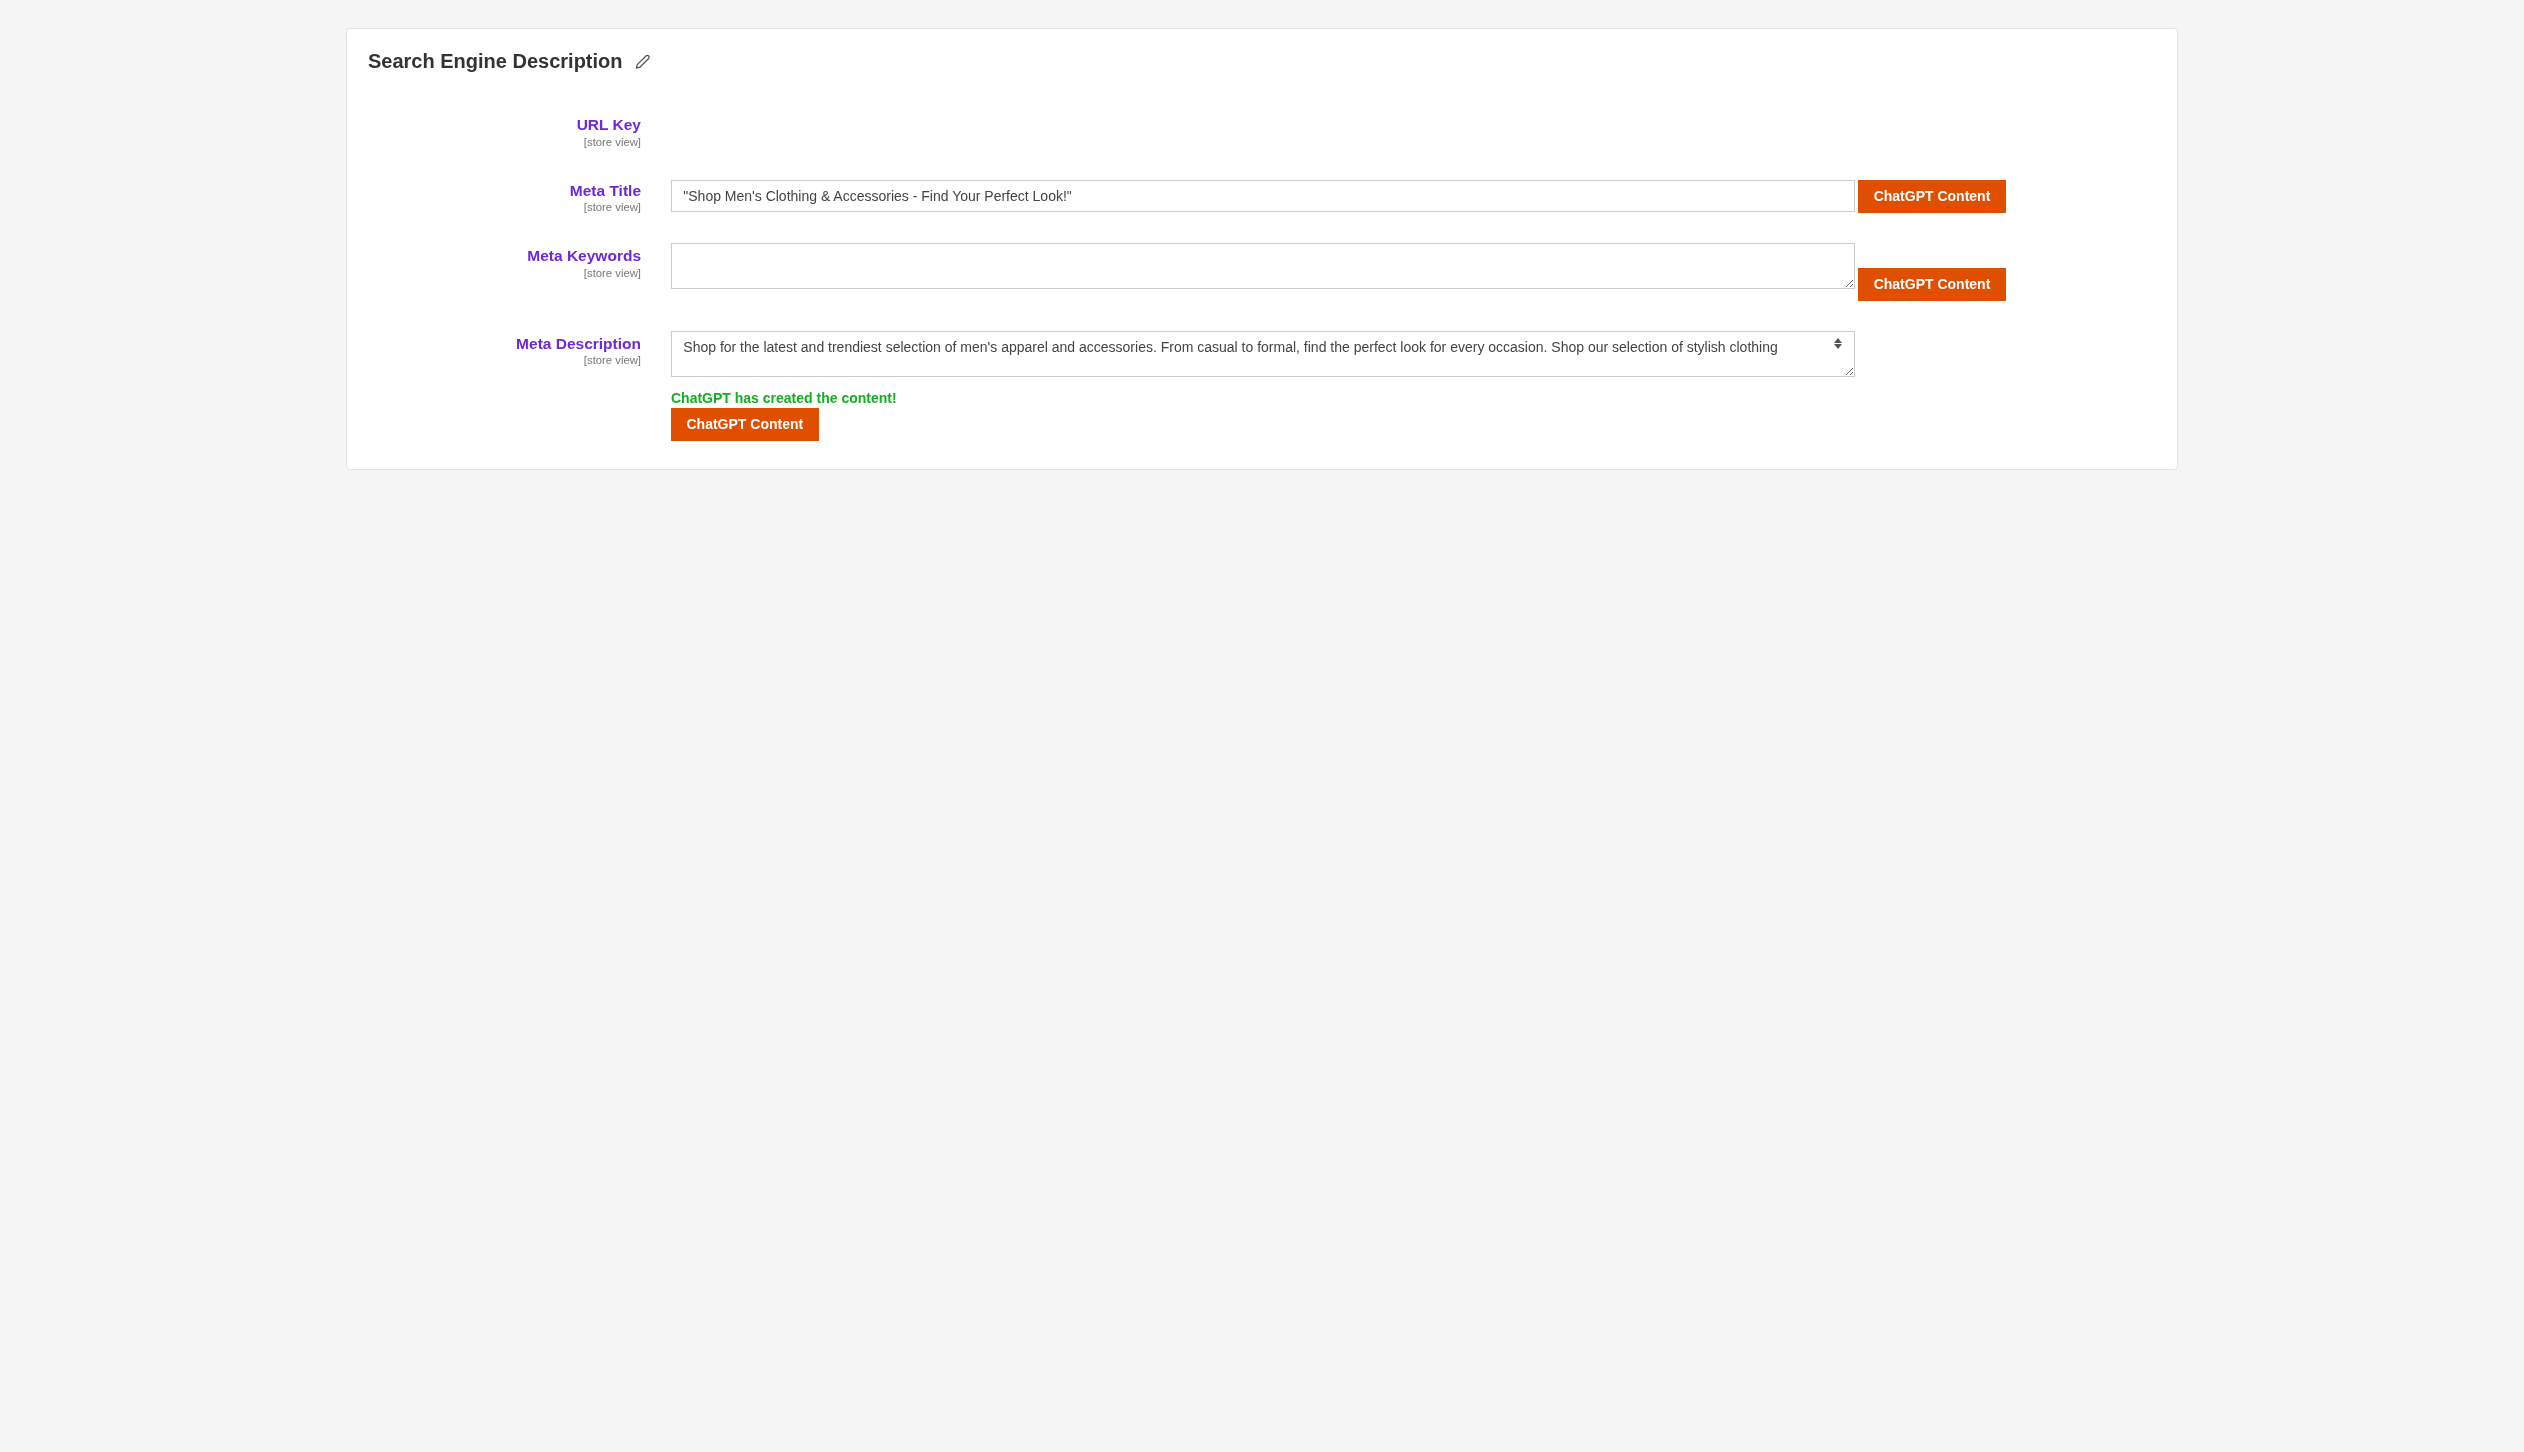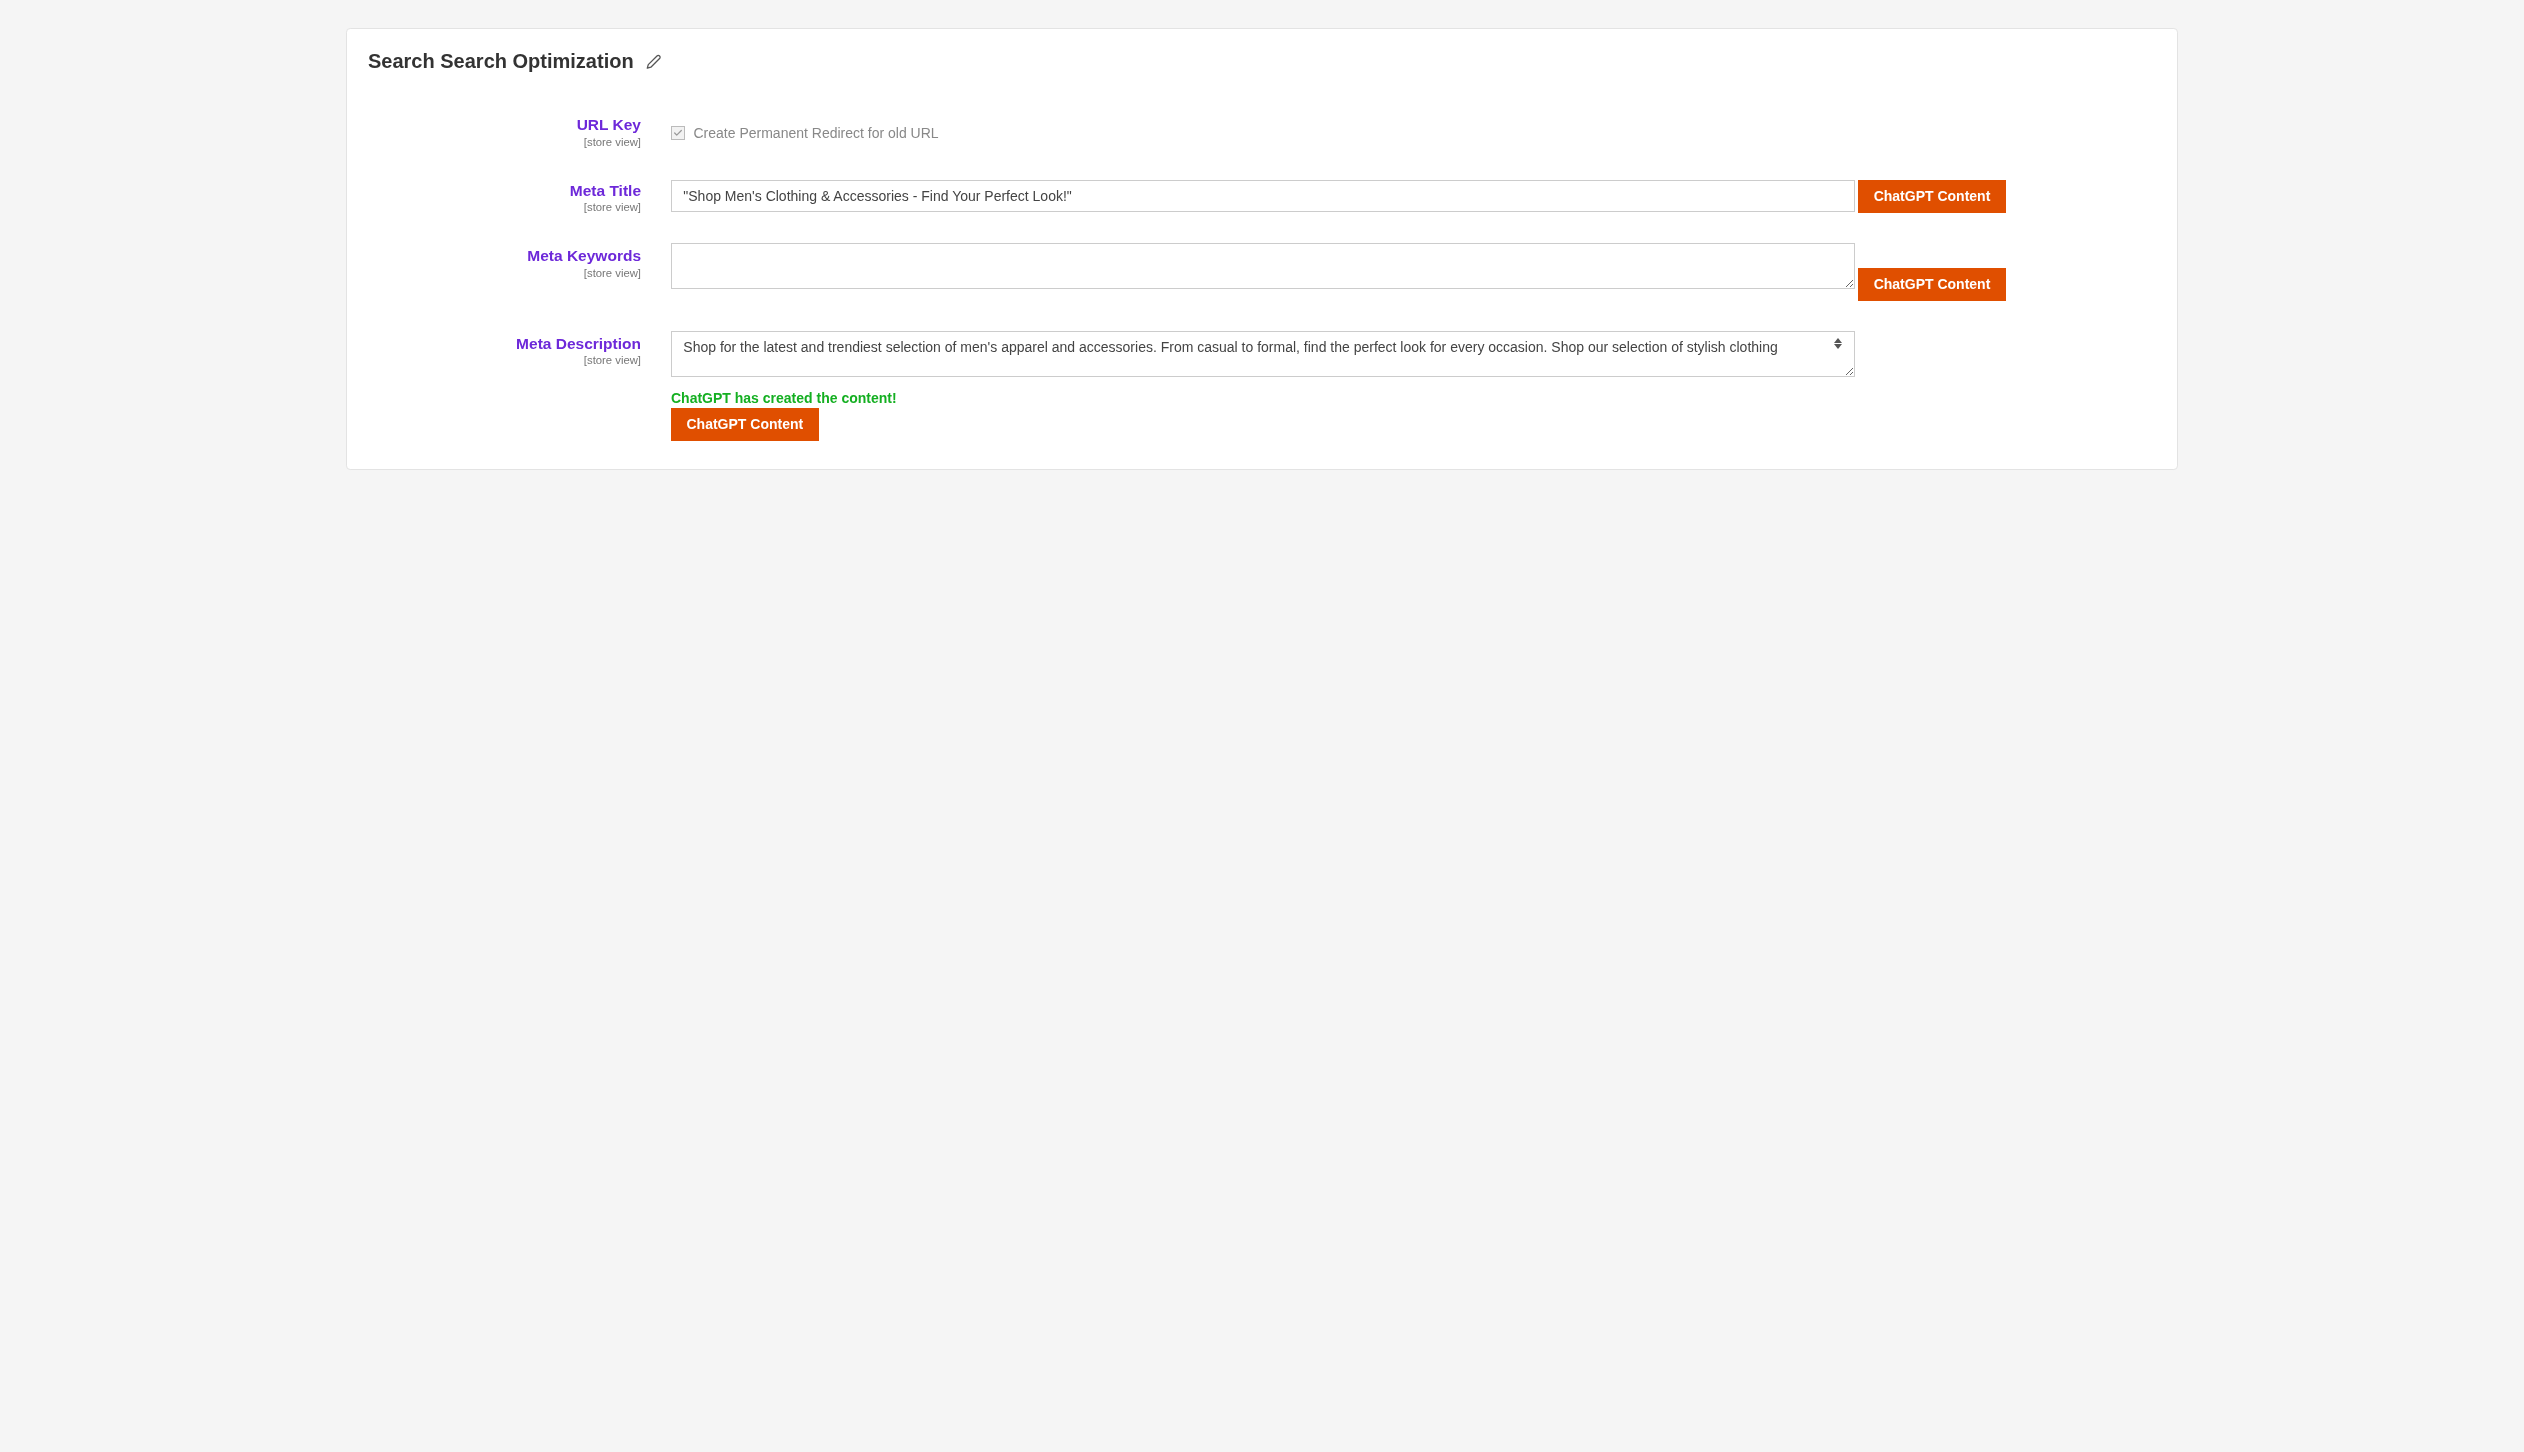--- a/index.html
+++ b/index.html
@@ -179,42 +179,34 @@
     .last-row {
       margin-bottom: 7px;
     }
   </style>
 </head>
 <body>
 
 <div class="panel">
 
   <div class="panel-header">
-    <h2 class="panel-title">Search Search Optimization</h2>
+    <h2 class="panel-title">Search Engine Description</h2>
     <span class="edit-icon">
       <svg viewBox="0 0 24 24" fill="none" stroke="currentColor" stroke-width="2" stroke-linecap="round" stroke-linejoin="round">
         <path d="M17 3a2.828 2.828 0 1 1 4 4L7.5 20.5 2 22l1.5-5.5L17 3z"></path>
       </svg>
     </span>
   </div>
 
   <div class="field-row">
     <div class="field-label">
       <span class="label-text">URL Key</span>
       <span class="label-scope">[store view]</span>
     </div>
     <div class="field-control">
-      <div class="checkbox-row">
-        <span class="checkbox">
-          <svg viewBox="0 0 24 24" fill="none" stroke="currentColor" stroke-width="3" stroke-linecap="round" stroke-linejoin="round">
-            <polyline points="20 6 9 17 4 12"></polyline>
-          </svg>
-        </span>
-        <span class="checkbox-label">Create Permanent Redirect for old URL</span>
-      </div>
     </div>
   </div>
 
   <div class="field-row">
     <div class="field-label">
       <span class="label-text">Meta Title</span>
       <span class="label-scope">[store view]</span>
     </div>
     <div class="field-control">
       <input type="text" class="text-input" value="&quot;Shop Men's Clothing &amp; Accessories - Find Your Perfect Look!&quot;" style="">

